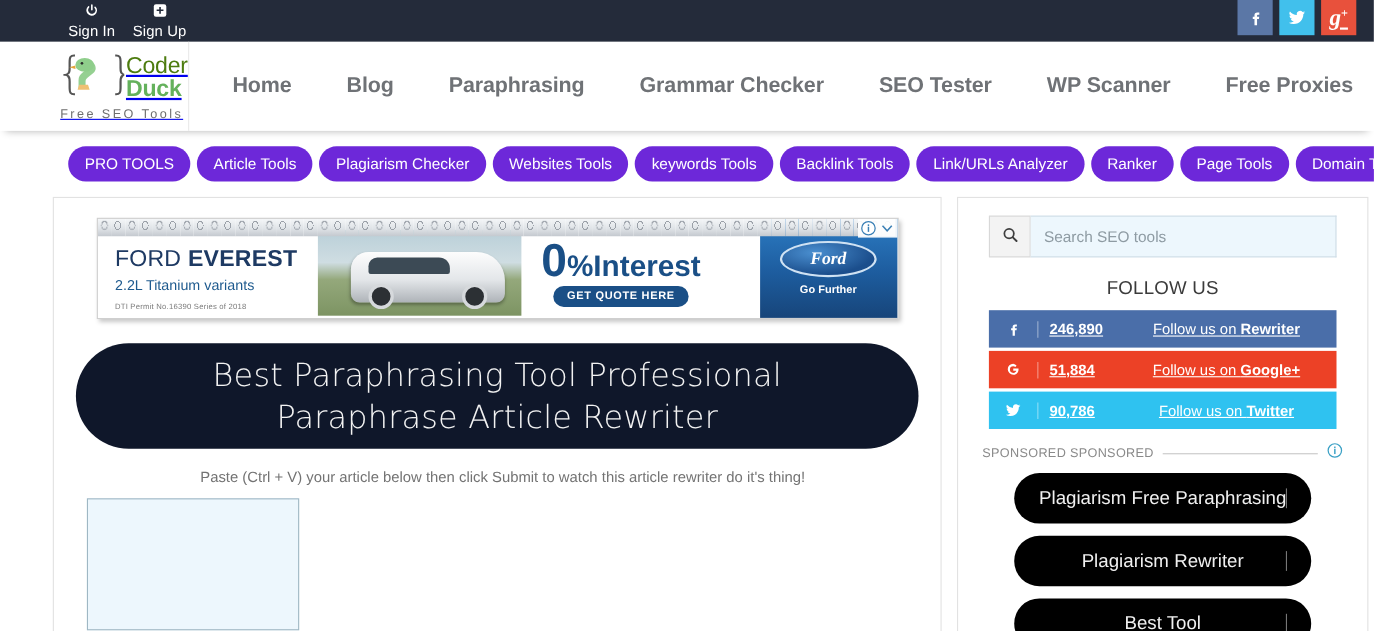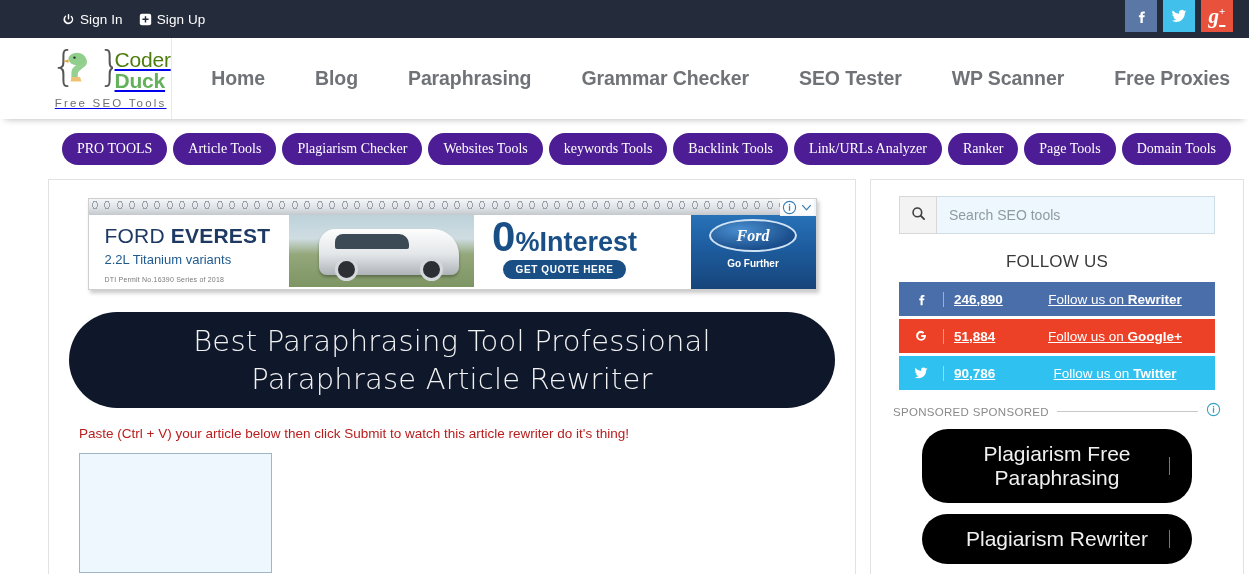--- a/index.html
+++ b/index.html
@@ -12,21 +12,21 @@
 
   
   .topbar {
     height: 38px; background: #242b3a;
     display: flex; align-items: center;
     position: relative;
   }
   .topbar-left { display: flex; align-items: center; gap: 16px; margin-left: 62px; }
   .tb-link {
     color: #ffffff; font-size: 13.5px; text-decoration: none;
-    display: flex; align-items: center; gap: 5px; letter-spacing: .1px;
+    display: flex; align-items: center; gap: 5px; letter-spacing: .1px; flex-direction: column;
   }
   .tb-ico { width: 13px; height: 13px; display: block; }
   .topbar-social { position: absolute; right: 16px; top: 0; display: flex; gap: 6px; align-items: flex-start; }
   .sq {
     width: 32px; height: 32px; display: flex; align-items: center; justify-content: center;
     color: #fff;
   }
   .sq svg { display: block; }
   .sq-fb { background: #5b77a6; }
   .sq-tw { background: #41c0ec; }
@@ -60,23 +60,23 @@
     padding: 0 19px; white-space: nowrap; letter-spacing: -.1px;
   }
 
   
   .pillbar {
     display: flex; align-items: center; gap: 6px;
     padding: 14px 0 14px 62px;
     background: #ffffff;
   }
   .pill {
-    background: #4c1d95; color: #ffffff;
+    background: #6d28d9; color: #ffffff;
     border-radius: 22px; border: none;
-    font-size: 14px; font-family: Liberation Serif, serif;
+    font-size: 14px; font-family: Liberation Sans, sans-serif;
     padding: 9px 15px; white-space: nowrap; cursor: pointer;
     line-height: 1;
   }
 
   
   .wrap { display: flex; gap: 14px; padding: 0 14px 0 48px; align-items: flex-start; }
   .col-main {
     flex: 0 0 802px; background: #fff; border: 1px solid #e2e2e2;
     padding: 16px 20px 0 20px; min-height: 395px;
   }
@@ -172,21 +172,21 @@
     margin: 22px auto 0 auto; width: 766px; min-height: 96px;
     background: #0f172a; border-radius: 50px;
     display: flex; align-items: center; justify-content: center; text-align: center;
     padding: 6px 40px;
   }
   .headline h1 {
     color: #f2f2f2; font-size: 29px; font-weight: 300; line-height: 1.32;
     letter-spacing: .2px; font-family: "DejaVu Sans", sans-serif;
   }
 
-  .paste-note { margin: 18px 0 0 10px; font-size: 13.5px; color: #b91c1c; }
+  .paste-note { margin: 18px 0 0 10px; font-size: 13.5px; color: #737373; text-align: center; }
   .editor {
     margin: 12px 10px 0 10px; height: 120px;
     background: #edf7fd; border: 1px solid #9fb7c4;
     resize: none; outline: none; padding: 8px;
     font-family: "Liberation Sans", sans-serif; font-size: 13px;
   }
 
   
   .search-row { display: flex; height: 38px; margin: 0 12px; }
   .search-btn {
@@ -220,21 +220,21 @@
   .soc-tw { background: #2fc2f0; }
 
   .spon-head {
     display: flex; align-items: center; gap: 8px; margin: 12px 6px 8px 6px;
   }
   .spon-head .lbl { font-size: 11.5px; color: #8a8a8a; letter-spacing: .3px; white-space: nowrap; }
   .spon-head .ln { flex: 1; height: 1px; background: #c8c8c8; }
   .spon-btn {
     display: block; width: 270px; margin: 0 auto 11px auto;
     background: #000; color: #f0f0f0; border: none; border-radius: 26px;
-    font-size: 21px; font-family: "Liberation Sans", sans-serif;
+    font-size: 17px; font-family: "Liberation Sans", sans-serif;
     padding: 13px 10px; cursor: pointer; position: relative; text-align: center;
   }
   .spon-btn:after {
     content: ""; position: absolute; right: 22px; top: 50%; transform: translateY(-50%);
     width: 1px; height: 18px; background: #777;
   }
 </style>
 </head>
 <body>
 

